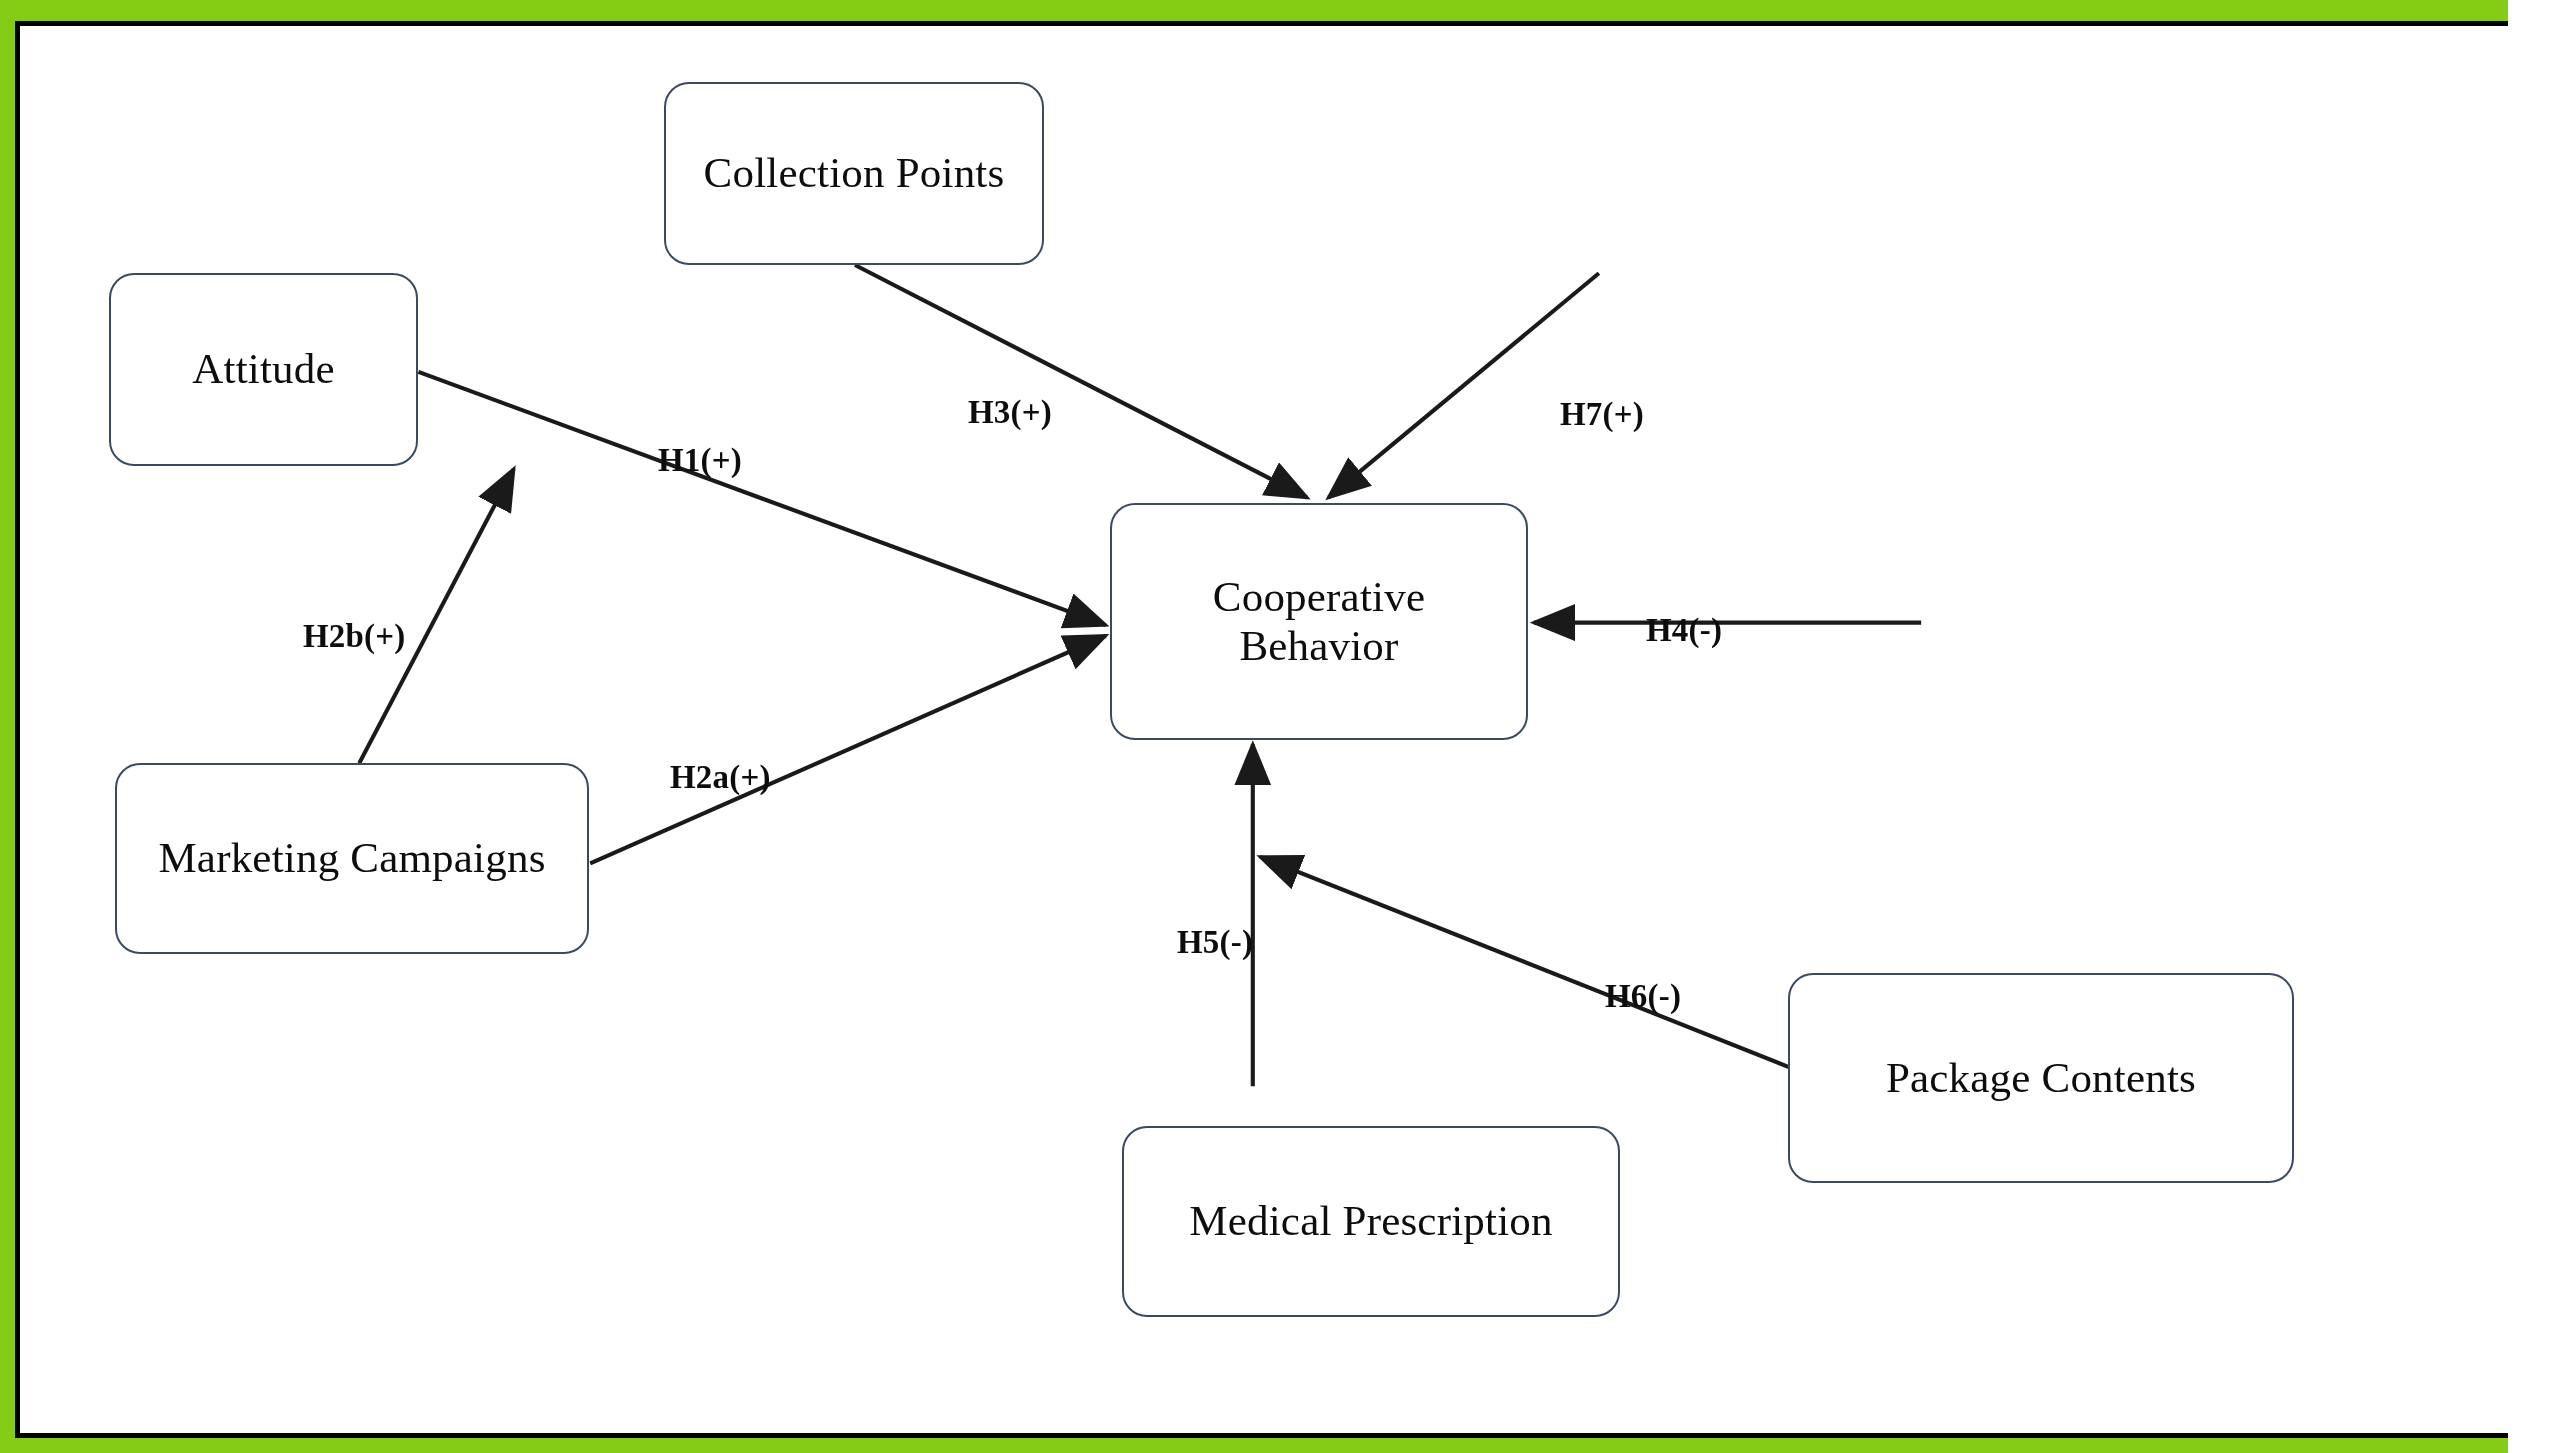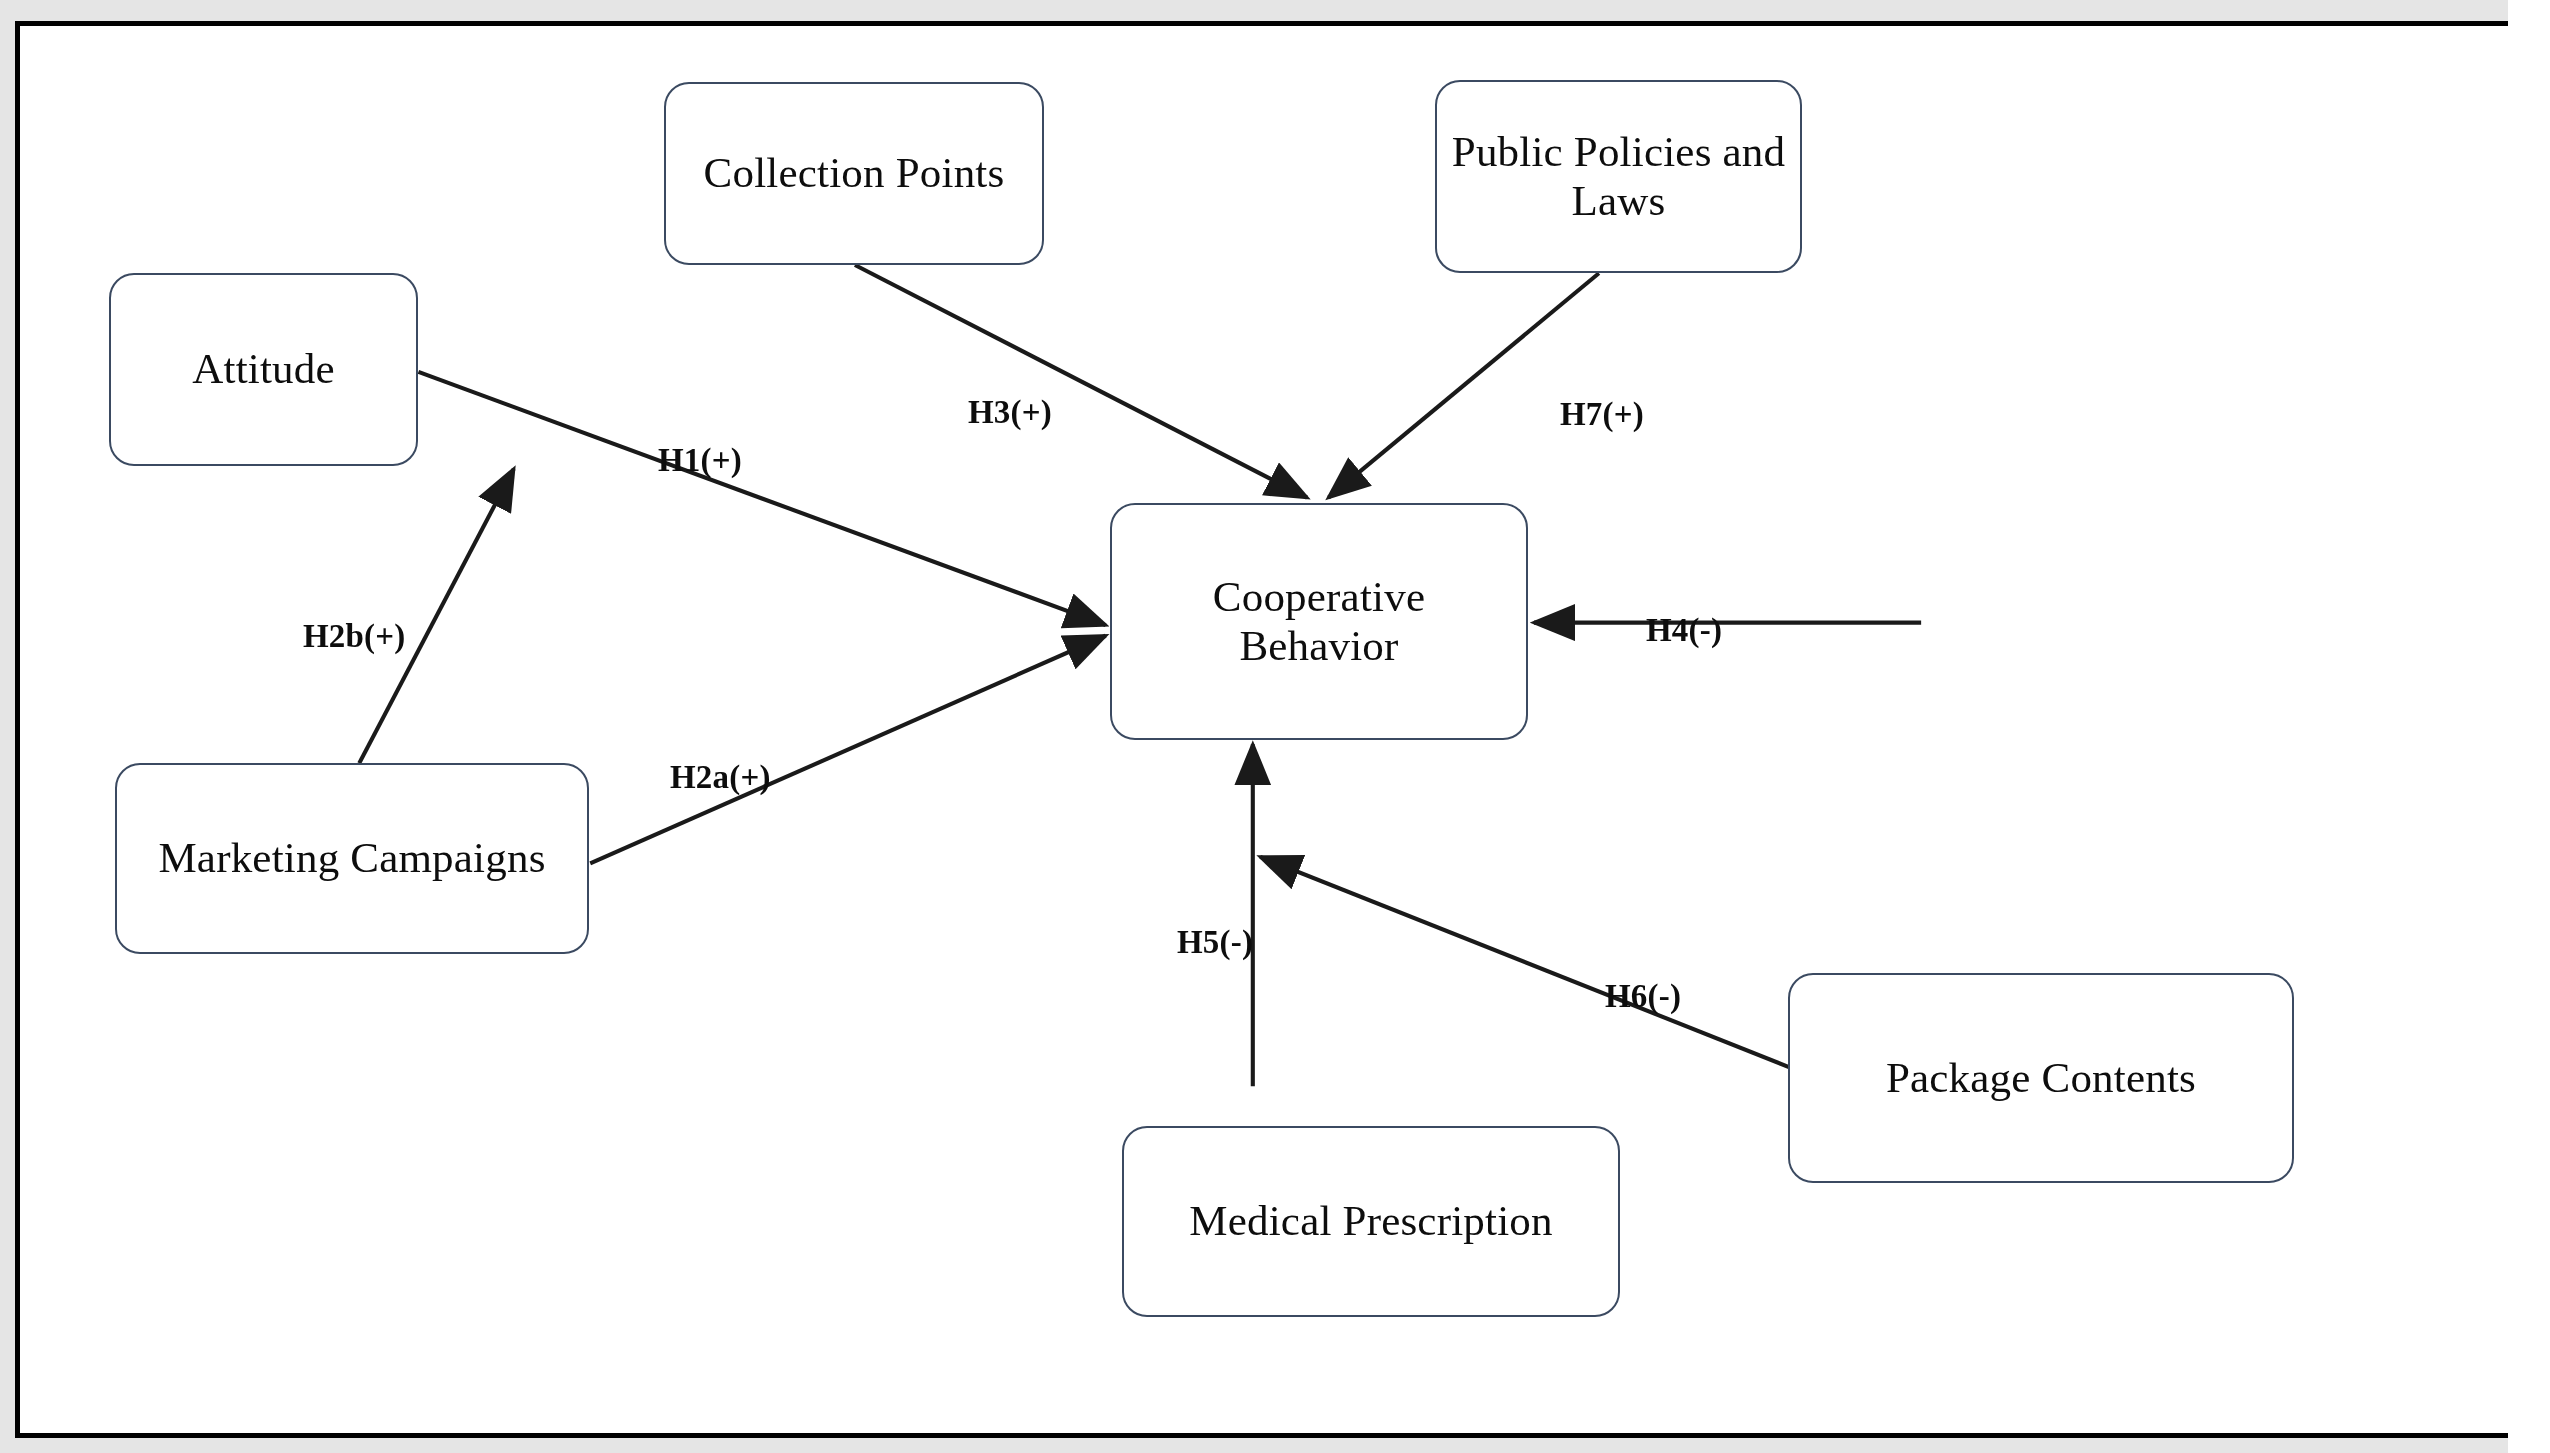--- a/index.html
+++ b/index.html
@@ -8,21 +8,21 @@
     padding: 0;
     background: #ffffff;
   }
   body {
     font-family: "Liberation Serif", "DejaVu Serif", serif;
   }
   #canvas {
     position: relative;
     width: 2508px;
     height: 1454px;
-    background: #e5e5e5;
+    background: #84cc16;
     overflow: hidden;
   }
   
   #outer-frame {
     position: absolute;
     left: 15px;
     top: 20.6px;
     width: 2519px;
     height: 1417px;
     border: 5px solid #000000;
@@ -95,23 +95,20 @@
 
     <line x1="1524" y1="1321" x2="1524" y2="905" stroke="#1a1a1a" stroke-width="5" marker-end="url(#arrowhead)"></line>
 
     <line x1="2177" y1="1298" x2="1533" y2="1042" stroke="#1a1a1a" stroke-width="5" marker-end="url(#arrowhead)"></line>
   </svg>
 
   <div class="node" style="left:664px; top:82px; width:380px; height:183px;">
     <span class="node-label">Collection Points</span>
   </div>
 
-  <div class="node" style="left:1435px; top:80px; width:367px; height:193px;">
-    <span class="node-label">Public Policies and Laws</span>
-  </div>
 
   <div class="node" style="left:109px; top:273px; width:309px; height:193px;">
     <span class="node-label">Attitude</span>
   </div>
 
   <div class="node" style="left:1110px; top:503px; width:418px; height:237px;">
     <span class="node-label">Cooperative
 Behavior</span>
   </div>
 

